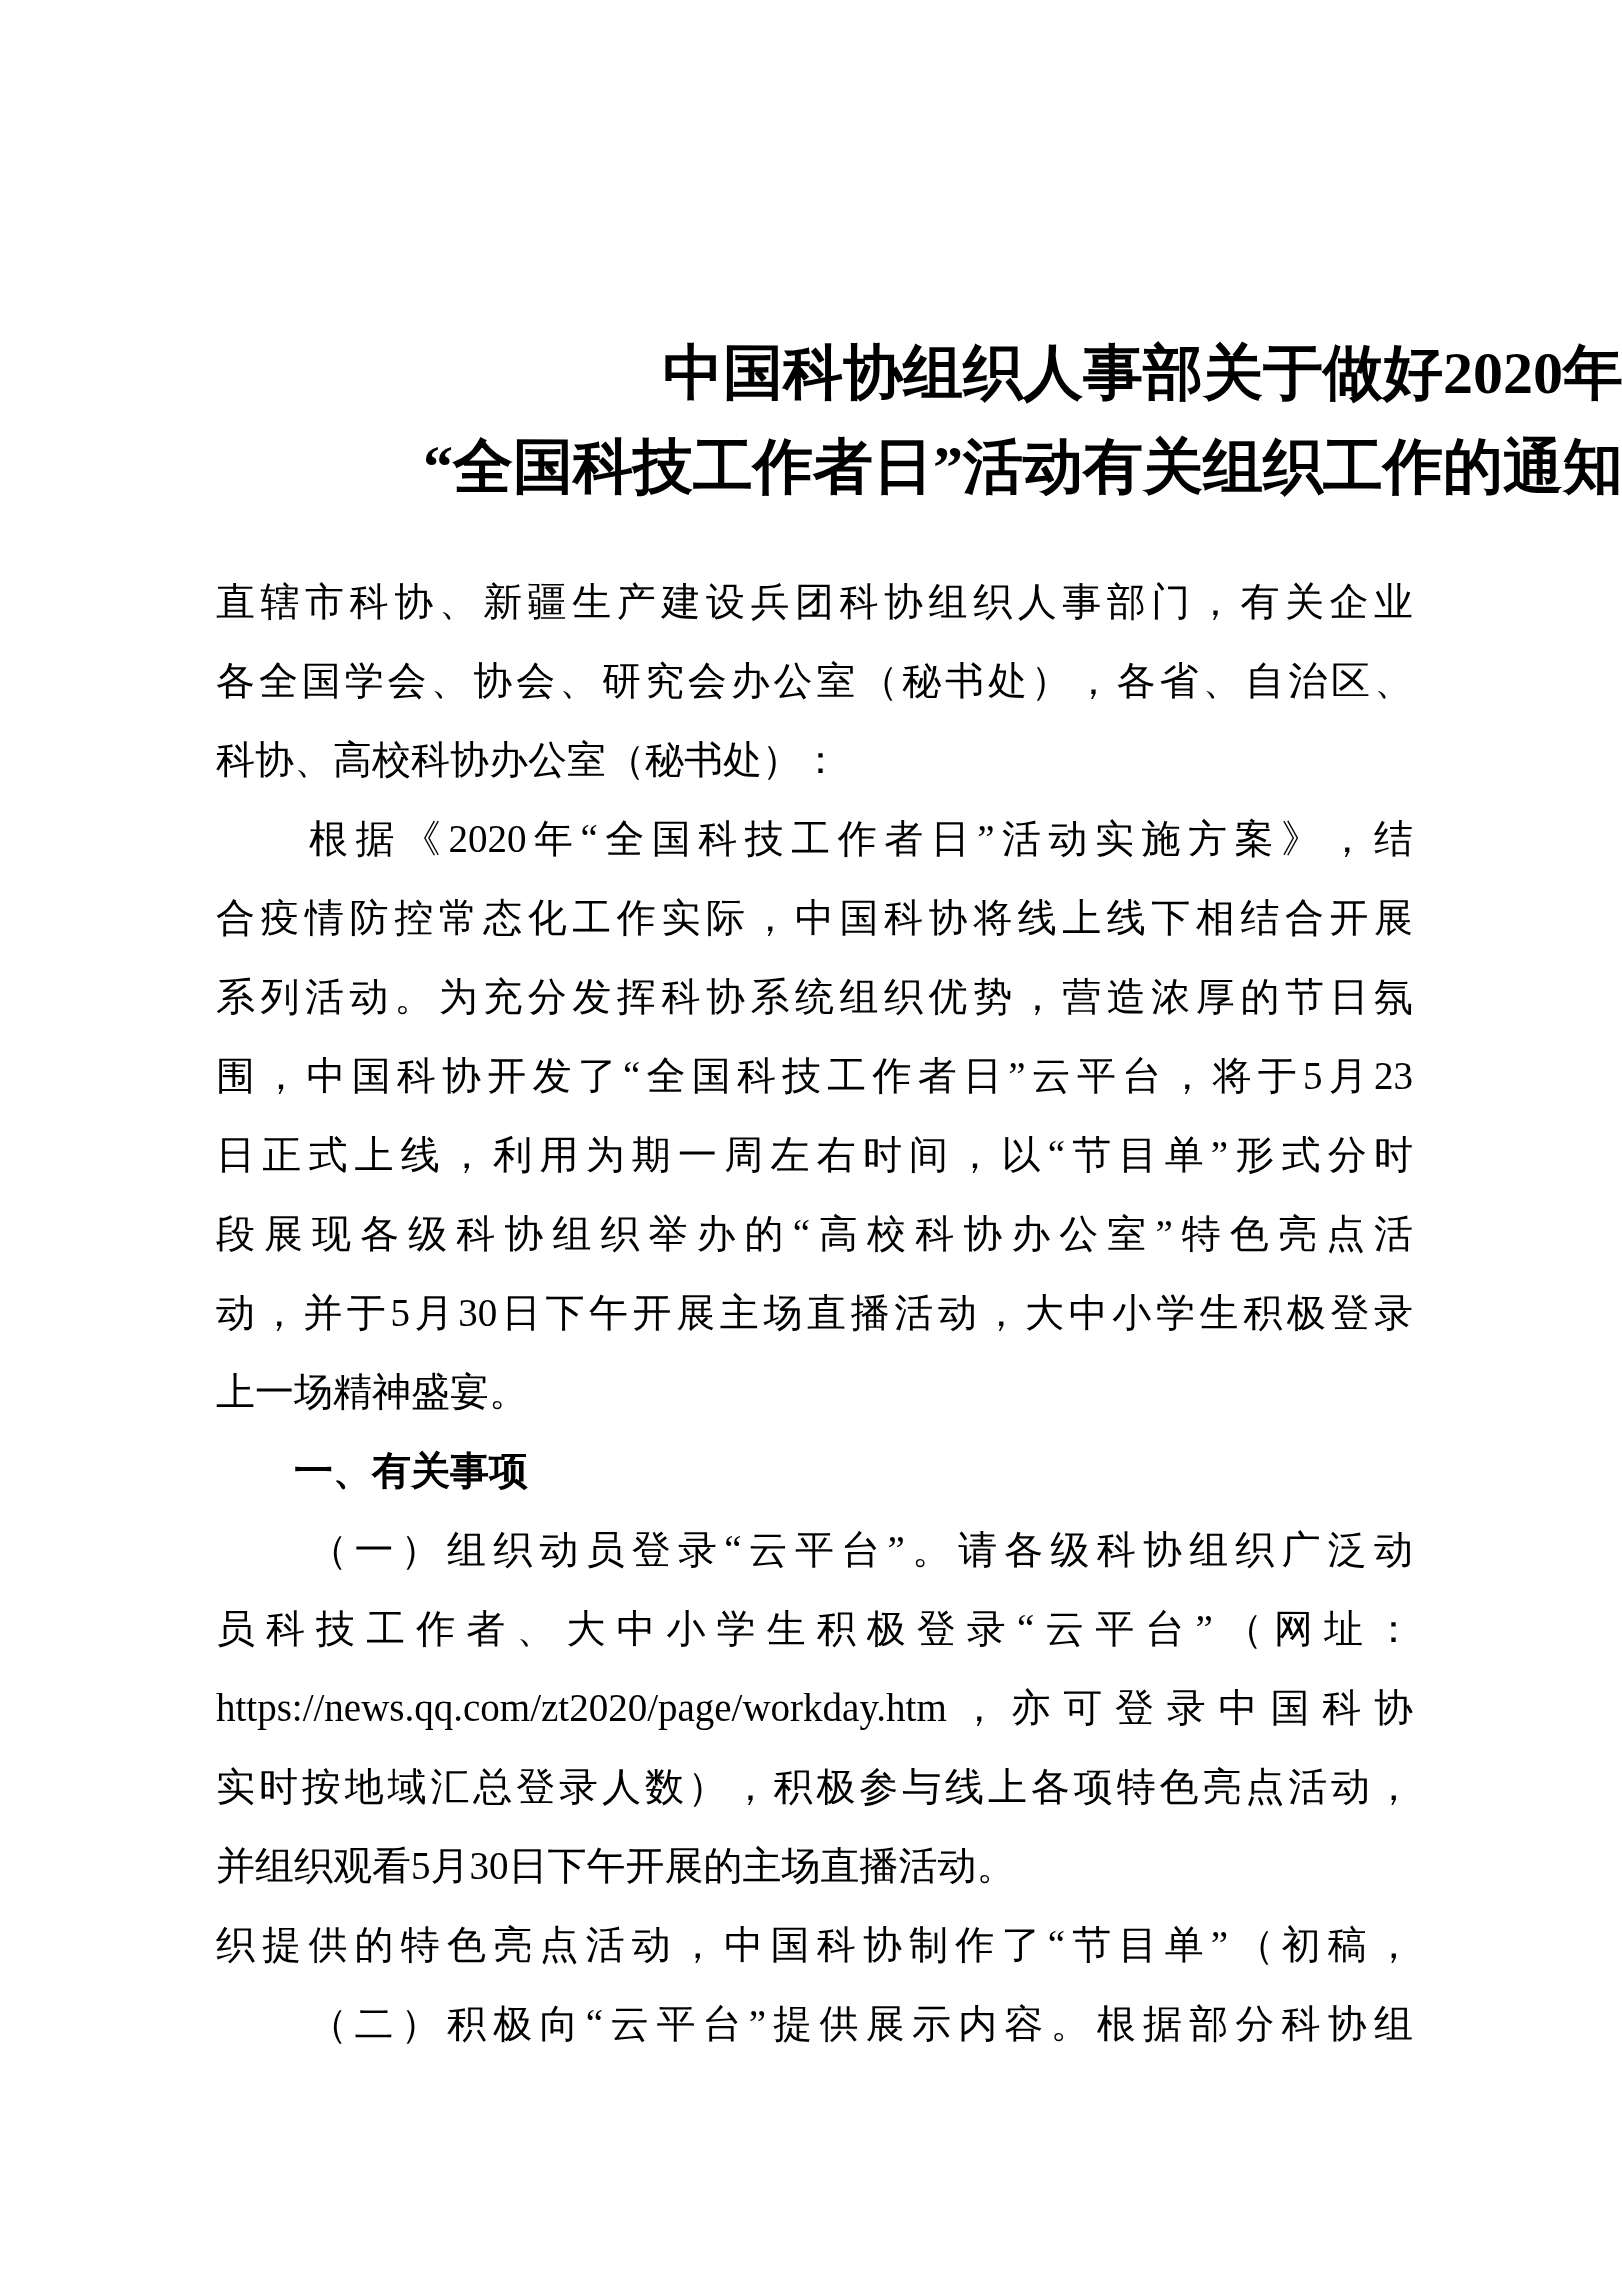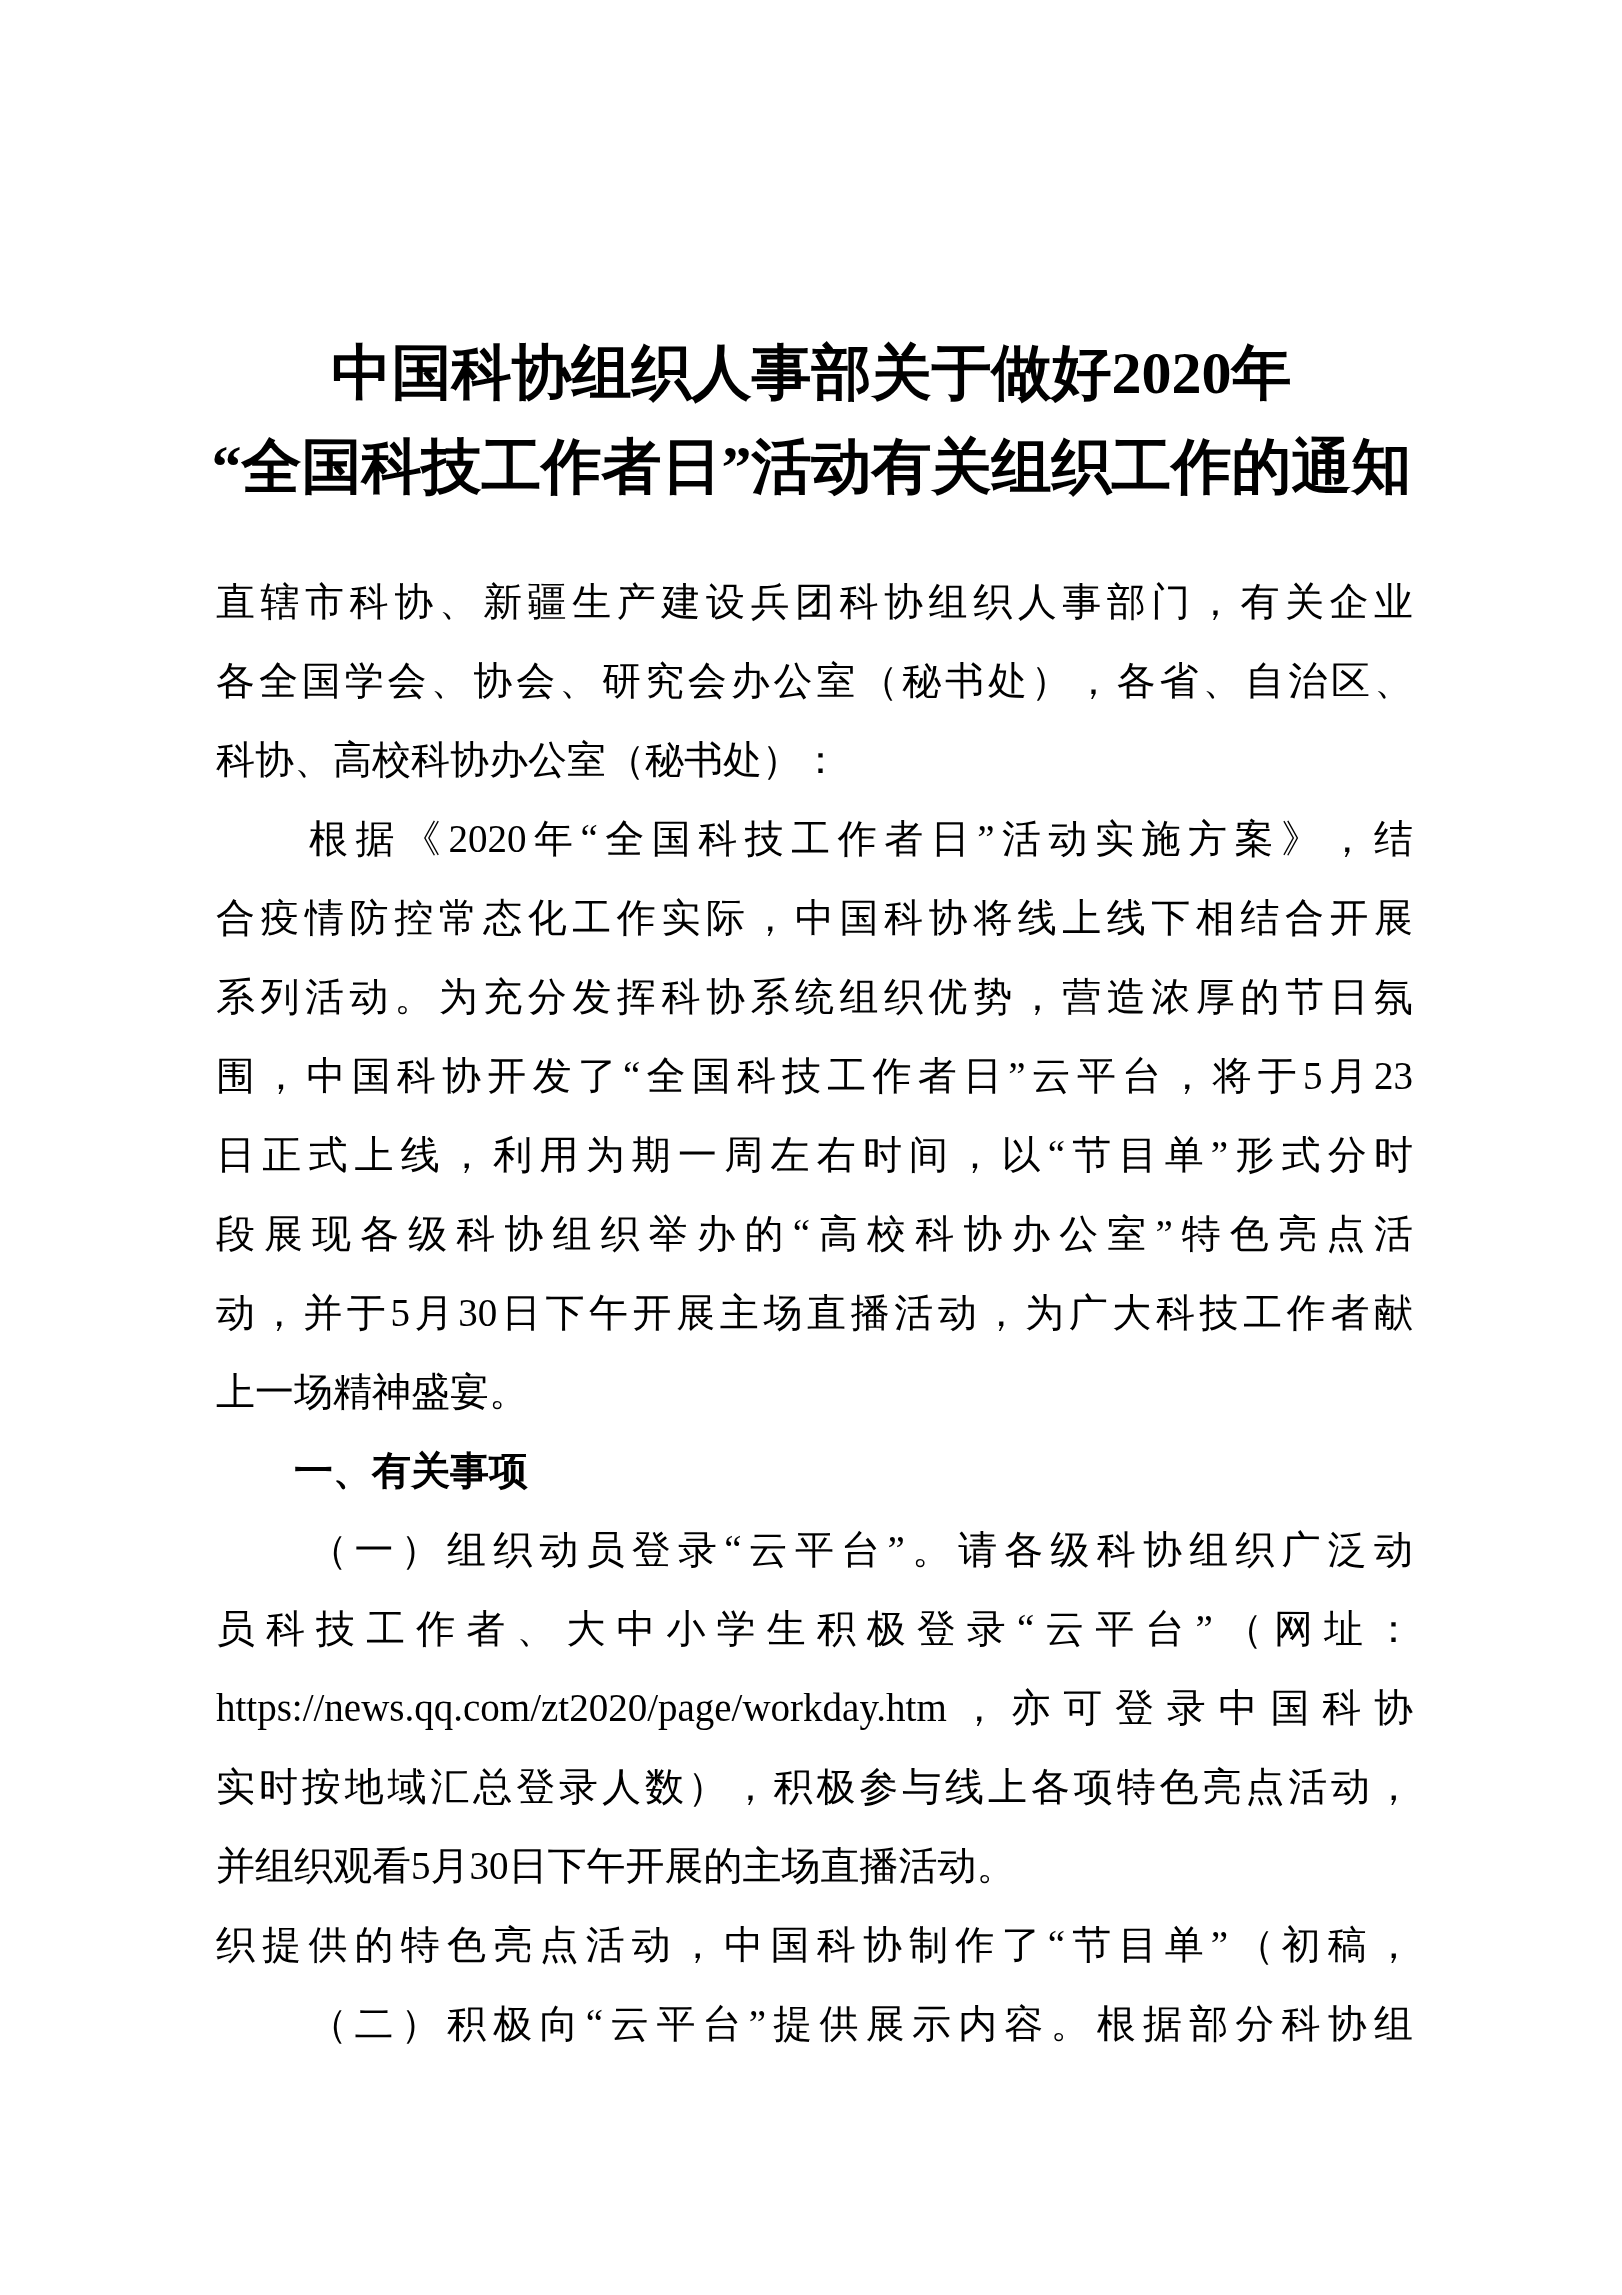--- a/index.html
+++ b/index.html
@@ -12,21 +12,21 @@
     width: 1623px;
     height: 2295px;
     background: #ffffff;
     color: #000000;
     font-family: "Liberation Serif", "DejaVu Serif", serif;
     overflow: hidden;
   }
   .title-block {
     padding-top: 326px;
     width: 1623px;
-    text-align: center;
+    text-align: right;
   }
   .title-line {
     font-size: 60px;
     line-height: 94px;
     font-weight: bold;
     letter-spacing: 0px;
     white-space: nowrap;
   }
   .body-block {
     margin-left: 216px;
@@ -64,21 +64,21 @@
   <main class="body-block">
       <div class="line fill"><span>直辖市科协、新疆生产建设兵团科协组织人事部门，有关企业</span></div>
       <div class="line fill"><span>各全国学会、协会、研究会办公室（秘书处），各省、自治区、</span></div>
       <div class="line"><span>科协、高校科协办公室（秘书处）：</span></div>
       <div class="line fill"><span>　　根据《2020年“全国科技工作者日”活动实施方案》，结</span></div>
       <div class="line fill"><span>合疫情防控常态化工作实际，中国科协将线上线下相结合开展</span></div>
       <div class="line fill"><span>系列活动。为充分发挥科协系统组织优势，营造浓厚的节日氛</span></div>
       <div class="line fill"><span>围，中国科协开发了“全国科技工作者日”云平台，将于5月23</span></div>
       <div class="line fill"><span>日正式上线，利用为期一周左右时间，以“节目单”形式分时</span></div>
       <div class="line fill"><span>段展现各级科协组织举办的“高校科协办公室”特色亮点活</span></div>
-      <div class="line fill"><span>动，并于5月30日下午开展主场直播活动，为广大科技工作者献</span></div>
+      <div class="line fill"><span>动，并于5月30日下午开展主场直播活动，大中小学生积极登录</span></div>
       <div class="line"><span>上一场精神盛宴。</span></div>
       <div class="line heading"><span>　　一、有关事项</span></div>
       <div class="line fill"><span>　　（一）组织动员登录“云平台”。请各级科协组织广泛动</span></div>
       <div class="line fill"><span>员科技工作者、大中小学生积极登录“云平台”（网址：</span></div>
       <div class="line fill"><span class="url">https://news.qq.com/zt2020/page/workday.htm</span><span>，亦可登录中国科协</span></div>
       <div class="line fill"><span>实时按地域汇总登录人数），积极参与线上各项特色亮点活动，</span></div>
       <div class="line"><span>并组织观看5月30日下午开展的主场直播活动。</span></div>
       <div class="line fill"><span>织提供的特色亮点活动，中国科协制作了“节目单”（初稿，</span></div>
       <div class="line fill"><span>　　（二）积极向“云平台”提供展示内容。根据部分科协组</span></div>
     </main>

